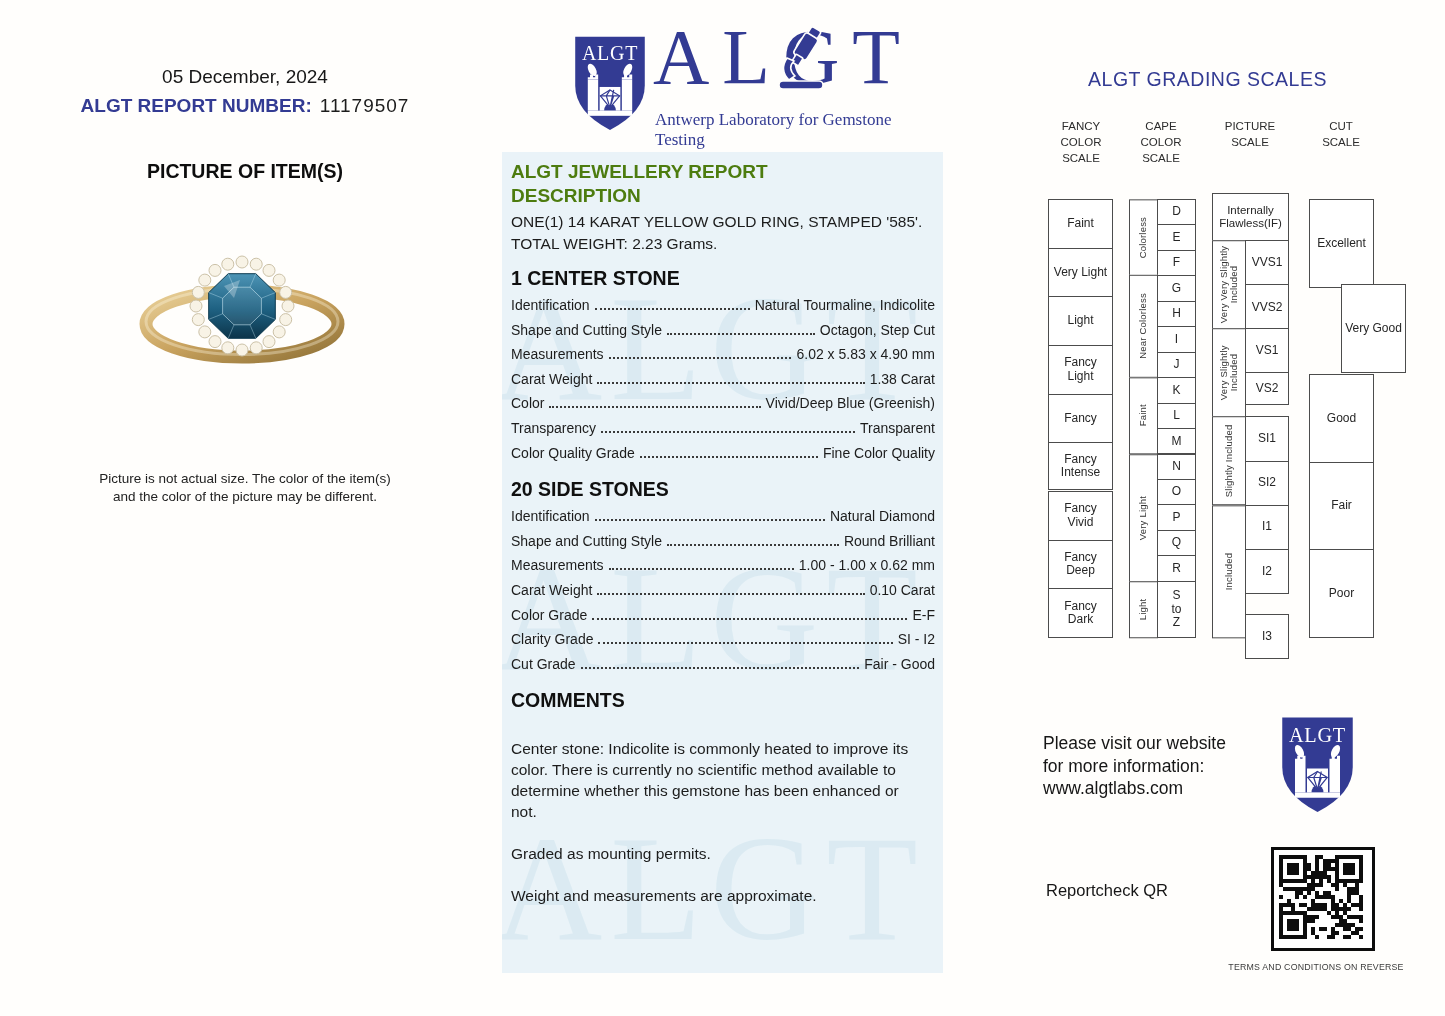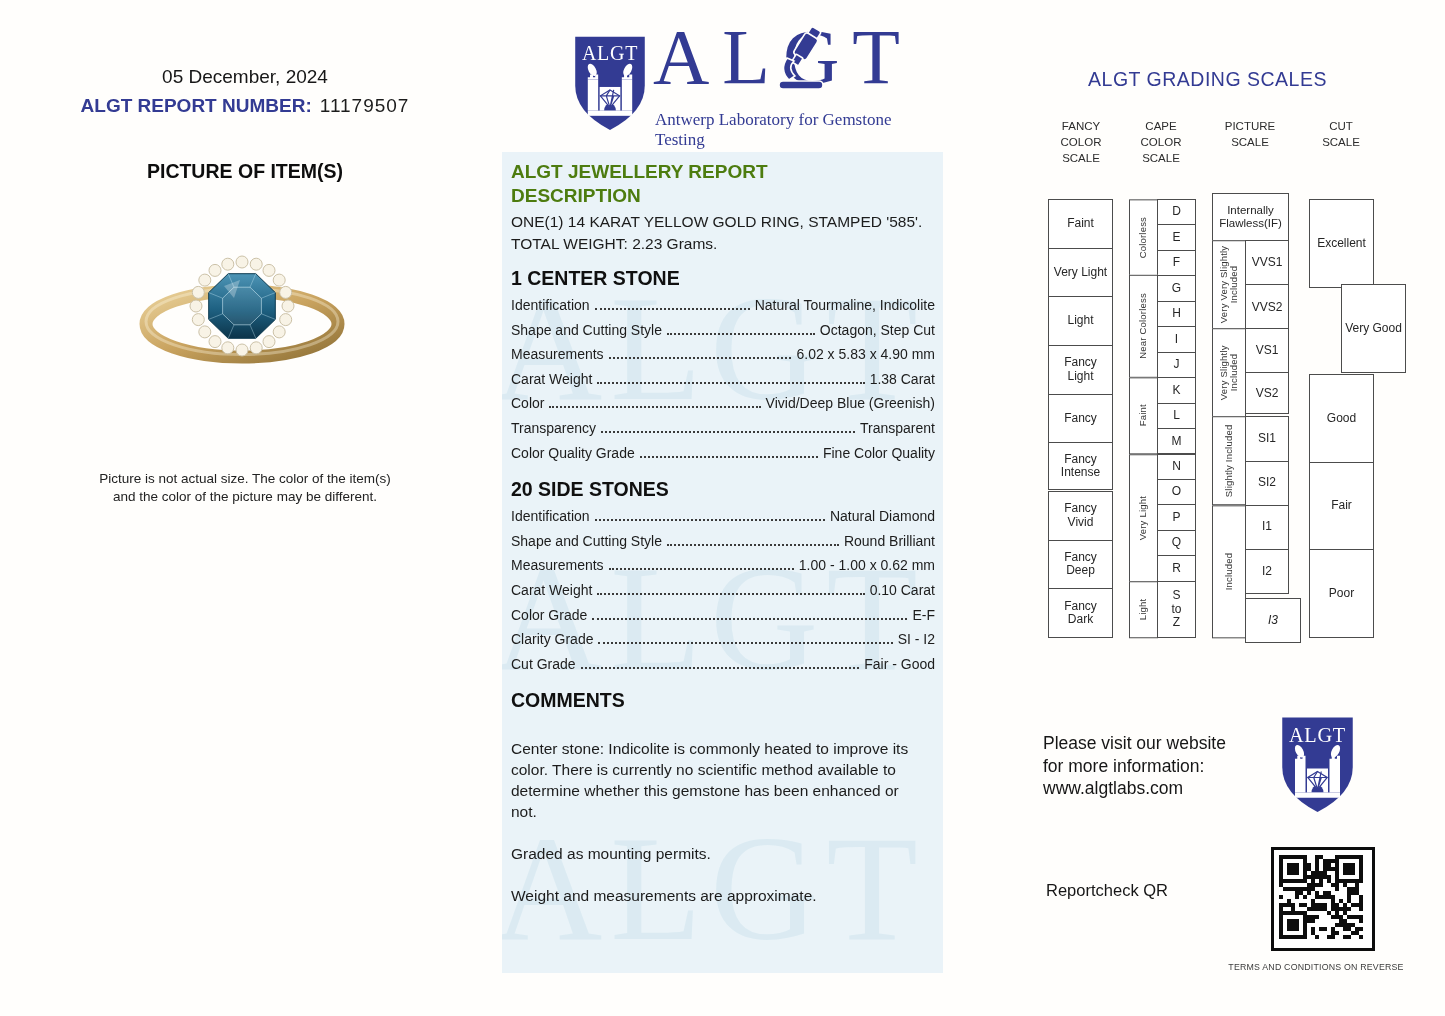--- a/index.html
+++ b/index.html
@@ -322,28 +322,28 @@
     <div class="scell vlab" style="left: 0px; top: 381.75px; width: 29px; height: 57.25px;">Light</div>
     <div class="scell" style="left: 28px; top: 381.75px; width: 39px; height: 57.25px;">S<br>to<br>Z</div>
   </div>
 <div class="scale-host" id="clarity-scale">
     <div class="scell" style="left: 0px; top: 0px; width: 77px; height: 48px; font-size: 11.5px;">Internally Flawless(IF)</div>
     <div class="scell vlab" style="left: 0px; top: 47px; width: 34px; height: 89.2222px;">Very Very Slightly Included</div>
     <div class="scell" style="left: 33px; top: 47px; width: 44px; height: 45.1111px;">VVS1</div>
     <div class="scell" style="left: 33px; top: 91.1111px; width: 44px; height: 48px;">VVS2</div>
     <div class="scell vlab" style="left: 0px; top: 135.222px; width: 34px; height: 89.2222px;">Very Slightly Included</div>
     <div class="scell" style="left: 33px; top: 135.222px; width: 44px; height: 45.1111px;">VS1</div>
-    <div class="scell" style="left: 33px; top: 179.333px; width: 44px; height: 42px;">VS2</div>
+    <div class="scell" style="left: 33px; top: 179.333px; width: 44px; height: 33px;">VS2</div>
     <div class="scell vlab" style="left: 0px; top: 223.444px; width: 34px; height: 89.2222px;">Slightly Included</div>
     <div class="scell" style="left: 33px; top: 223.444px; width: 44px; height: 45.1111px;">SI1</div>
     <div class="scell" style="left: 33px; top: 267.556px; width: 44px; height: 45.1111px;">SI2</div>
     <div class="scell vlab" style="left: 0px; top: 311.667px; width: 34px; height: 133.333px;">Included</div>
     <div class="scell" style="left: 33px; top: 311.667px; width: 44px; height: 45.1111px;">I1</div>
     <div class="scell" style="left: 33px; top: 355.778px; width: 44px; height: 45.1111px;">I2</div>
-    <div class="scell" style="left: 33px; top: 405px; width: 56px; height: 45.1111px; font-style: italic;">I3</div>
+    <div class="scell" style="left: 33px; top: 421px; width: 44px; height: 45.1111px;">I3</div>
   </div>
 <div class="scale-host" id="cut-scale">
     <div class="scell" style="left: 0px; top: 0px; width: 65px; height: 88.6px;">Excellent</div>
     <div class="scell" style="left: 0px; top: 85px; width: 65px; height: 88.6px; margin-left: 32px;">Very Good</div>
     <div class="scell" style="left: 0px; top: 175.2px; width: 65px; height: 88.6px;">Good</div>
     <div class="scell" style="left: 0px; top: 262.8px; width: 65px; height: 88.6px;">Fair</div>
     <div class="scell" style="left: 0px; top: 350.4px; width: 65px; height: 88.6px;">Poor</div>
   </div>
 
 <div class="abs website-block">

